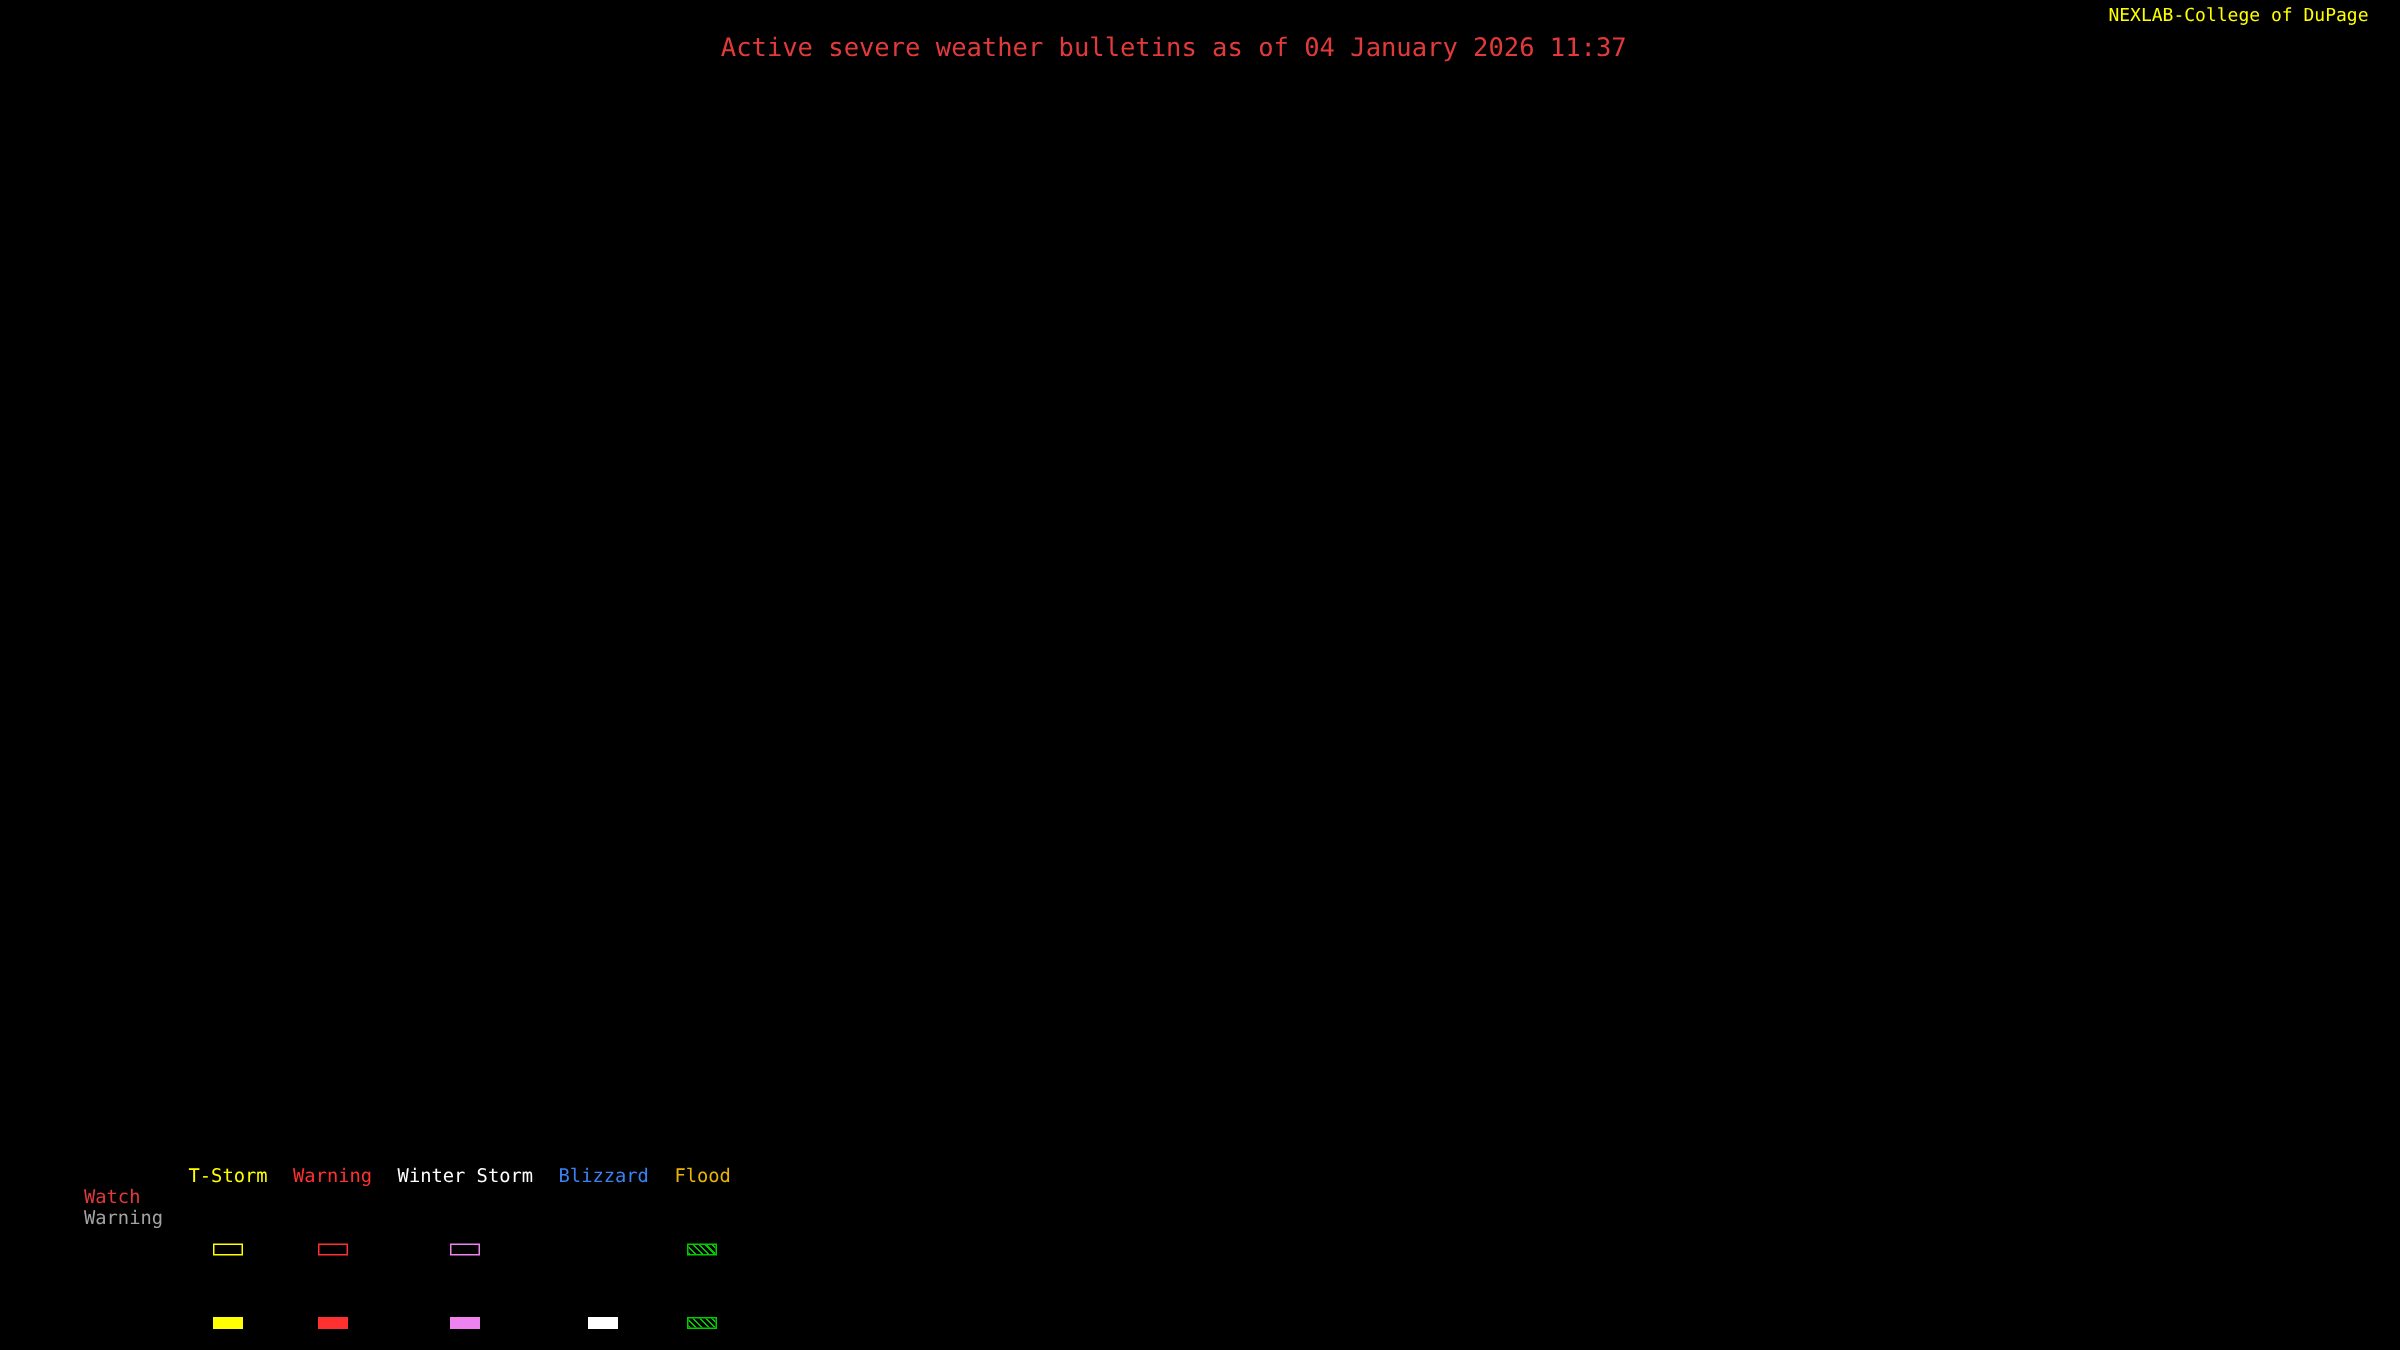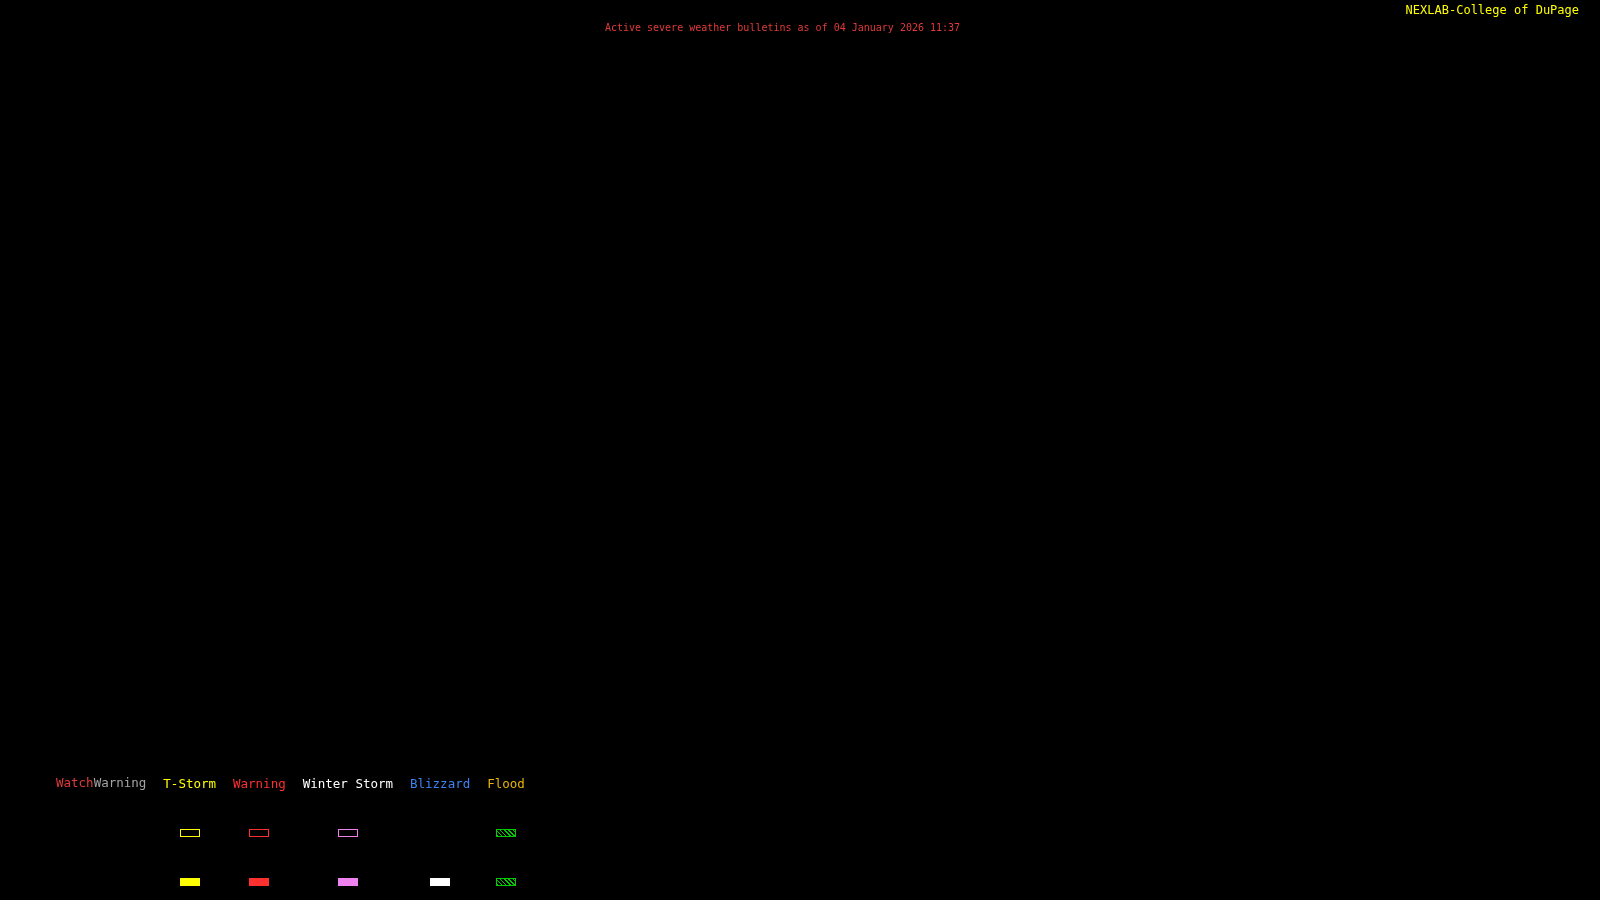--- a/index.html
+++ b/index.html
@@ -15,21 +15,21 @@
     position: absolute;
     inset: 0;
     background: #000000;
   }
   .bulletin-title {
     position: absolute;
     top: 22px;
     left: 0;
     width: 1565px;
     text-align: center;
-    font-size: 10px;
+    font-size: 17px;
     white-space: pre;
   }
   .brand {
     position: absolute;
     top: 3px;
     right: 6px;
     display: flex;
     align-items: center;
     gap: 4px;
     font-size: 12px;
@@ -47,20 +47,21 @@
     position: absolute;
     left: 56px;
     top: 776px;
     display: flex;
     align-items: flex-start;
     gap: 17px;
     font-size: 12.5px;
   }
   .legend .rowlabels {
     display: flex;
+    flex-direction: column;
     min-width: 52px;
   }
   .legend .hdr {
     height: 15px;
     line-height: 15px;
     white-space: pre;
   }
   .legend .cell {
     height: 14px;
     display: flex;

